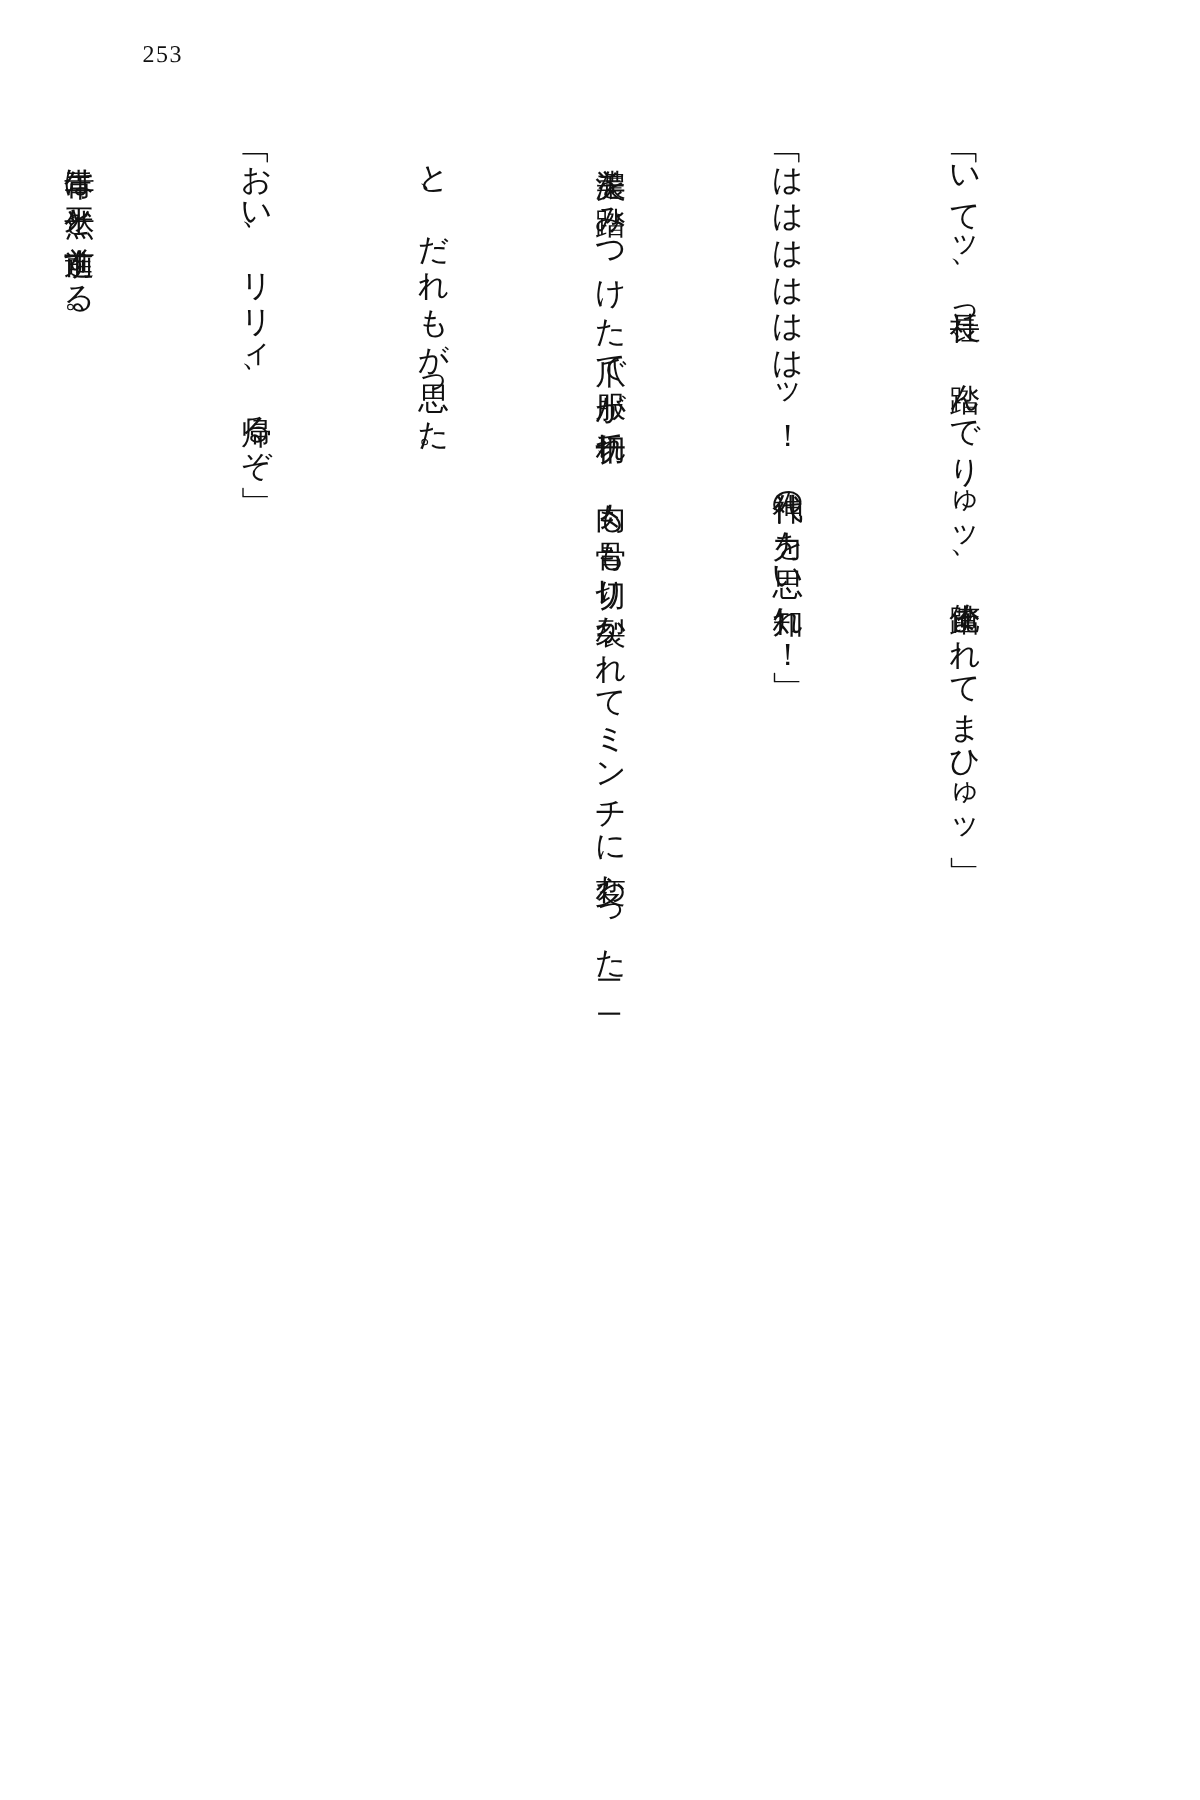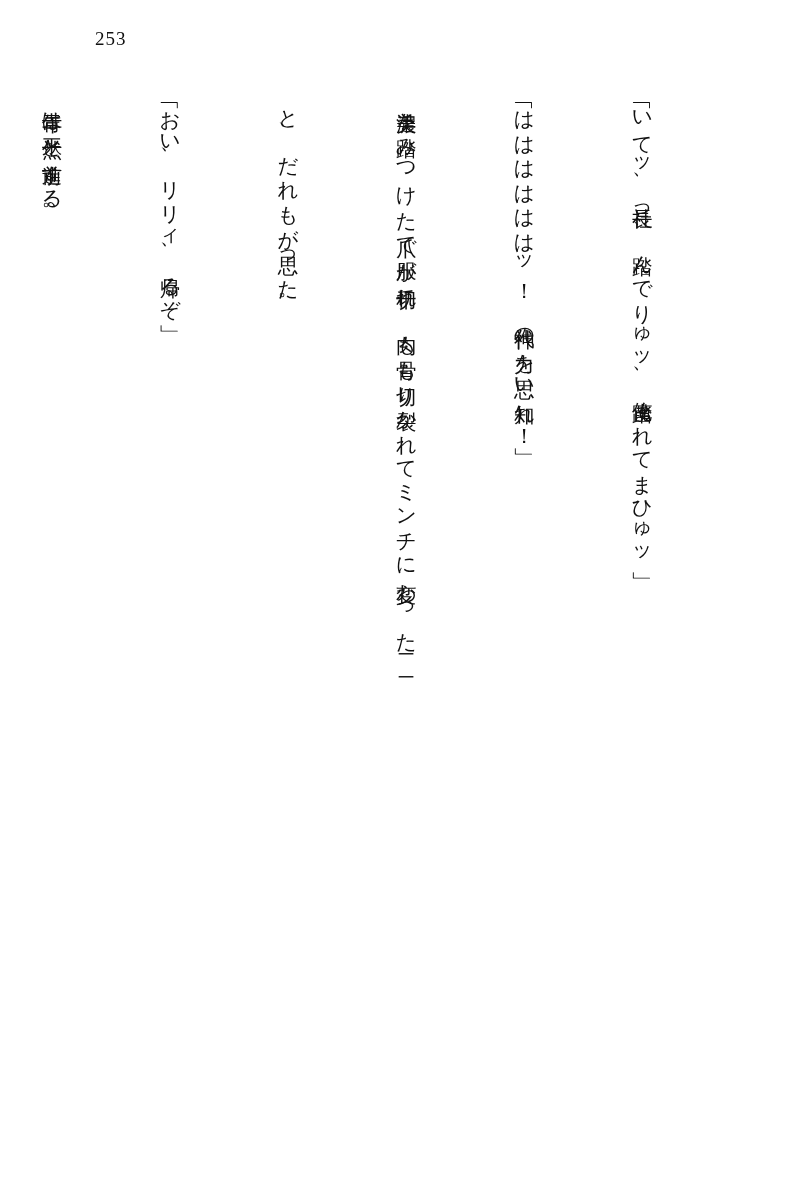--- a/index.html
+++ b/index.html
@@ -19,21 +19,21 @@
     position: absolute;
     inset: 0;
     width: 800px;
     height: 1200px;
     background: #ffffff;
   }
   .page-number {
     position: absolute;
     top: 28px;
     left: 95px;
-    font-size: 19px;
+    font-size: 16px;
     letter-spacing: 1px;
     color: #111111;
     font-family: "Liberation Serif", "DejaVu Serif", serif;
   }
   .body-text {
     position: absolute;
     top: 96px;
     left: 60px;
     width: 680px;
     height: 1010px;

